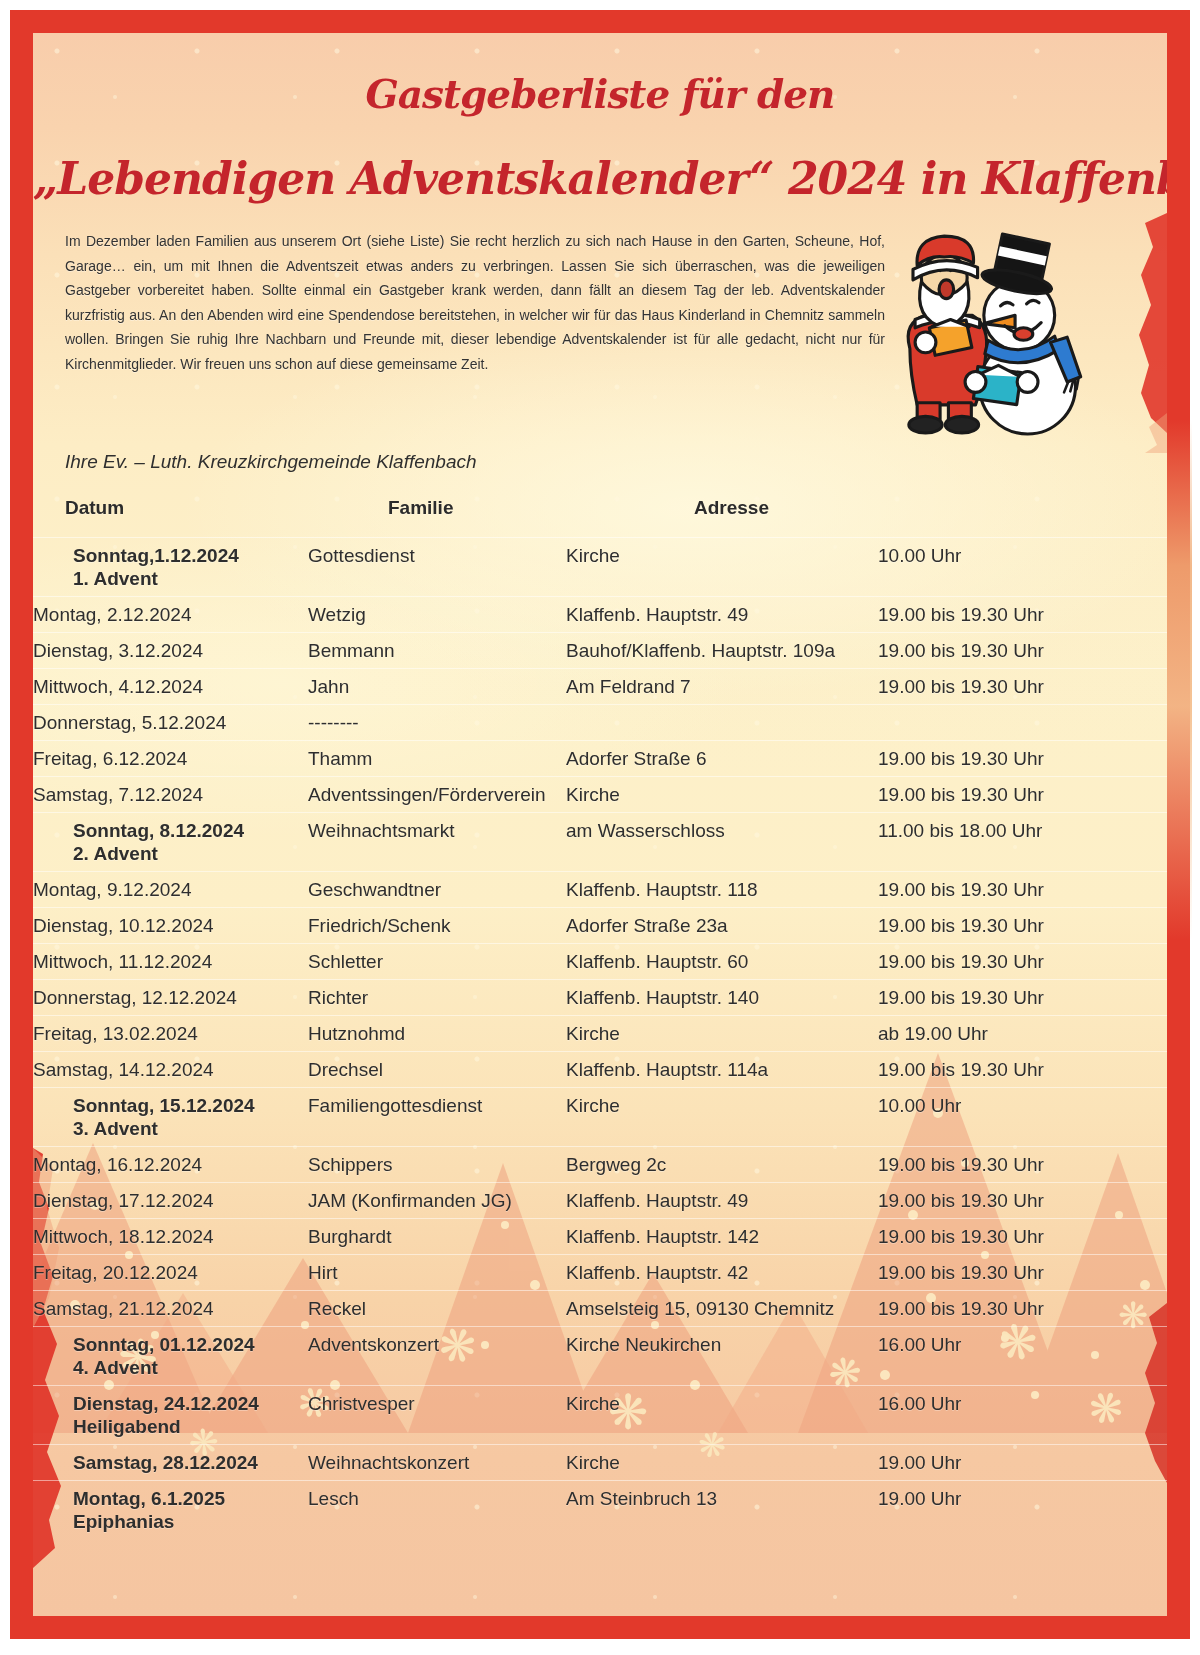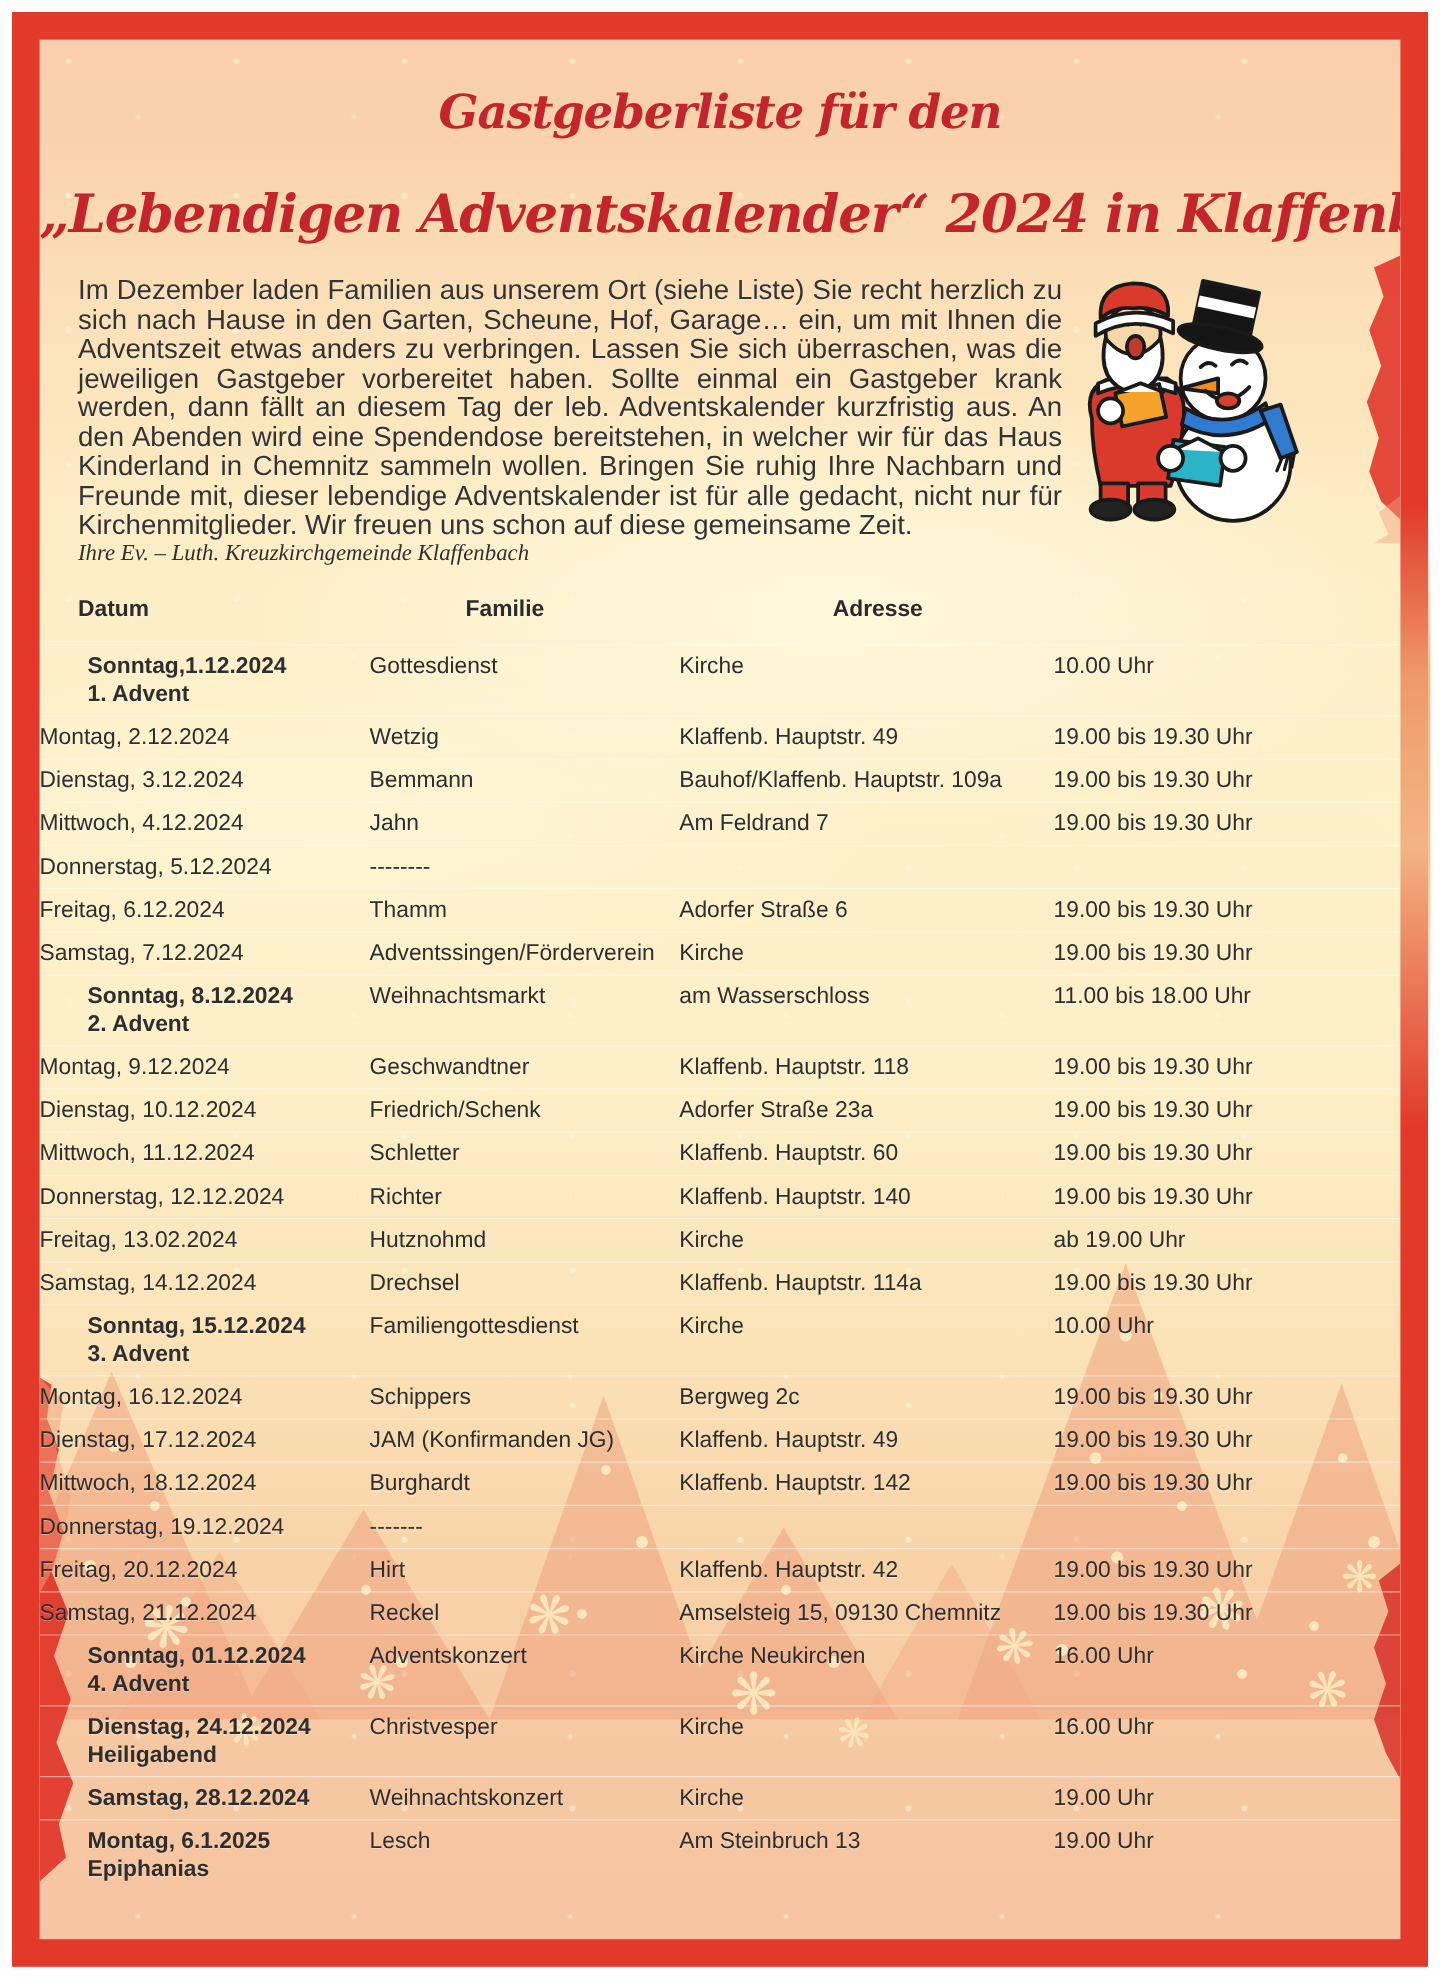--- a/index.html
+++ b/index.html
@@ -16,23 +16,23 @@
       radial-gradient(55% 13% at 22% 41%, rgba(255,248,218,.55), transparent 75%),
       radial-gradient(70% 15% at 70% 36%, rgba(252,238,200,.5), transparent 75%),
       linear-gradient(180deg,#f8cdab 0%,#f9d3ae 6%,#fbe0b8 14%,#fdedc5 26%,#fdf1ca 40%,#fdefc7 55%,#fbe3b8 68%,#f8d3a8 80%,#f6c8a2 90%,#f5c5a1 100%);
     background-size:140px 112px,180px 150px,auto,auto,auto,auto;}
   .deco{position:absolute;z-index:1;}
   .txt{position:absolute;z-index:2;}
   .title{left:0;width:100%;text-align:center;font-family:"DejaVu Serif",serif;
          font-style:italic;font-weight:700;color:#c4252c;letter-spacing:-1px;white-space:nowrap;}
   .title1{top:38px;font-size:39px;}
   .title2{top:120px;font-size:44px;}
-  .intro{top:196px;left:32px;width:820px;font-size:23px;line-height:24.5px;text-align:justify;
+  .intro{top:196px;left:32px;width:820px;font-size:14px;line-height:24.5px;text-align:justify;
          color:#333;text-shadow:0 1px 0 rgba(255,255,255,.35);}
-  .signature{top:418px;left:32px;font-size:19px;font-style:italic;color:#2f2f2f;font-family:Liberation Serif, serif;}
+  .signature{top:418px;left:32px;font-size:19px;font-style:italic;color:#2f2f2f;}
   .illo{left:830px;top:190px;width:250px;height:220px;z-index:2;}
   .table{position:absolute;left:0;right:0;top:461px;z-index:2;font-size:19px;
          text-shadow:0 1px 0 rgba(255,255,255,.3);}
   .grid{display:grid;grid-template-columns:275px 258px 312px auto;padding-left:32px;padding-right:10px;}
   .thead{height:40px;padding-top:3px;font-weight:700;color:#2b2b2b;gap:48px;}
   .trow{min-height:35px;padding:6px 0;box-sizing:border-box;line-height:23px;
         border-top:1px solid rgba(255,255,255,.5);}
   .cell{padding-right:8px;}
   .dline.b{font-weight:700;padding-left:40px;}
   .flake{position:absolute;z-index:1;color:#fbe7bd;text-shadow:none;line-height:1;
@@ -310,28 +310,20 @@
           <div class="grid trow">
             <div class="cell c-date">
               <div class="dline">Mittwoch, 18.12.2024</div>
             </div>
             <div class="cell c-fam">Burghardt</div>
             <div class="cell c-adr">Klaffenb. Hauptstr. 142</div>
             <div class="cell c-time">19.00 bis 19.30 Uhr</div>
           </div>
           <div class="grid trow">
             <div class="cell c-date">
-              <div class="dline">Donnerstag, 19.12.2024</div>
-            </div>
-            <div class="cell c-fam">-------</div>
-            <div class="cell c-adr"></div>
-            <div class="cell c-time"></div>
-          </div>
-          <div class="grid trow">
-            <div class="cell c-date">
               <div class="dline">Freitag, 20.12.2024</div>
             </div>
             <div class="cell c-fam">Hirt</div>
             <div class="cell c-adr">Klaffenb. Hauptstr. 42</div>
             <div class="cell c-time">19.00 bis 19.30 Uhr</div>
           </div>
           <div class="grid trow">
             <div class="cell c-date">
               <div class="dline">Samstag, 21.12.2024</div>
             </div>

